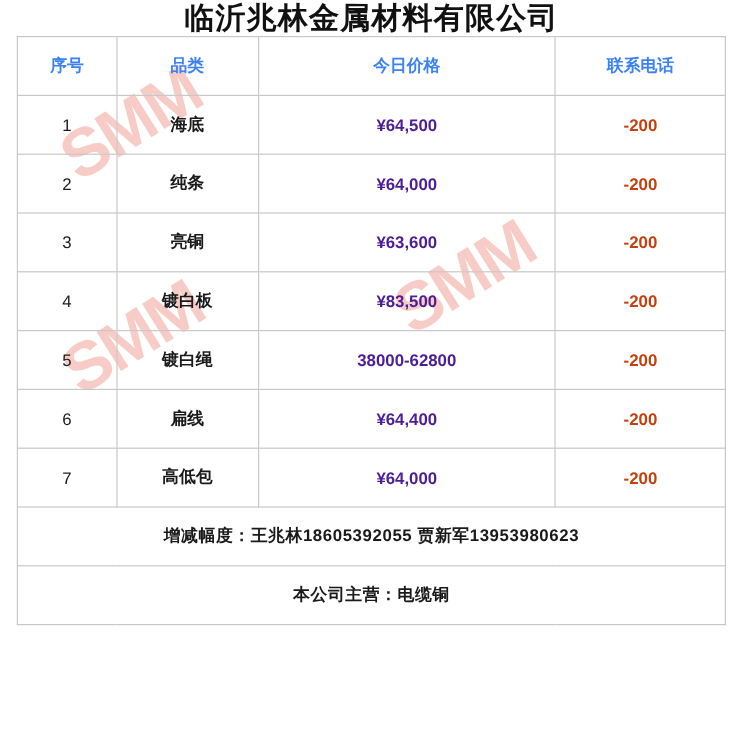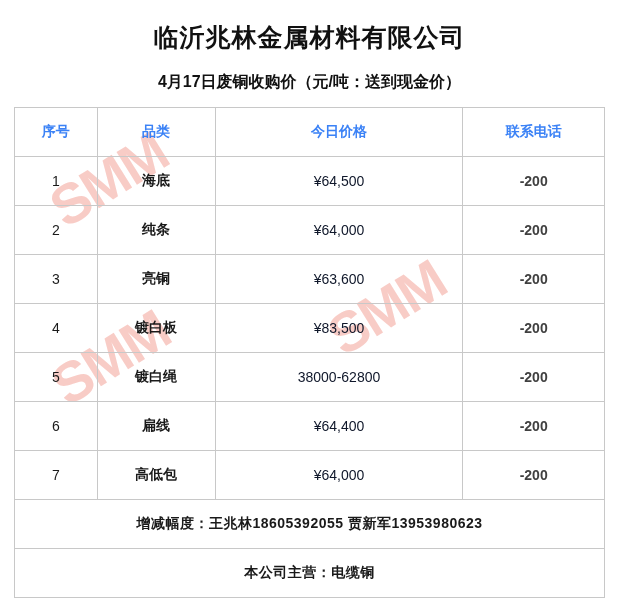--- a/index.html
+++ b/index.html
@@ -19,21 +19,20 @@
     width: 619px;
     height: 608px;
     box-sizing: border-box;
   }
   .company-title {
     text-align: center;
     font-size: 25px;
     font-weight: bold;
     letter-spacing: 1px;
     color: #111111;
-    padding-top: 22px;
     line-height: 1.2;
   }
   .sub-title {
     text-align: center;
     font-size: 16px;
     font-weight: bold;
     color: #111111;
     padding-top: 20px;
     padding-bottom: 16px;
     line-height: 1.2;
@@ -76,27 +75,27 @@
     color: #1a1a1a;
   }
   td.cat {
     font-size: 15px;
     font-weight: bold;
     color: #1a1a1a;
     margin-left: 34px;
   }
   td.price {
     font-size: 15px;
-    font-weight: normal;
-    color: #0f172a;
+    font-weight: bold;
+    color: #4c1d95;
   }
   td.change {
     font-size: 14px;
     font-weight: bold;
-    color: #404040;
+    color: #c2410c;
   }
   td.footer-cell {
     height: 44px;
     font-size: 14px;
     font-weight: bold;
     color: #1a1a1a;
     letter-spacing: 0.5px;
   }
   
   .watermark {
@@ -136,21 +135,20 @@
     font-size: 56px;
     letter-spacing: -2px;
   }
 </style>
 </head>
 <body>
 
 <div class="page">
 
   <div class="company-title">临沂兆林金属材料有限公司</div>
-  <div class="sub-title">4月17日废铜收购价（元/吨：送到现金价）</div>
 
   <div class="table-wrap">
 
     <div class="watermark">
       <div class="wm wm-1">SMM</div>
       <div class="wm wm-2">SMM</div>
       <div class="wm wm-3">SMM</div>
     </div>
 
     <table class="price-table">

